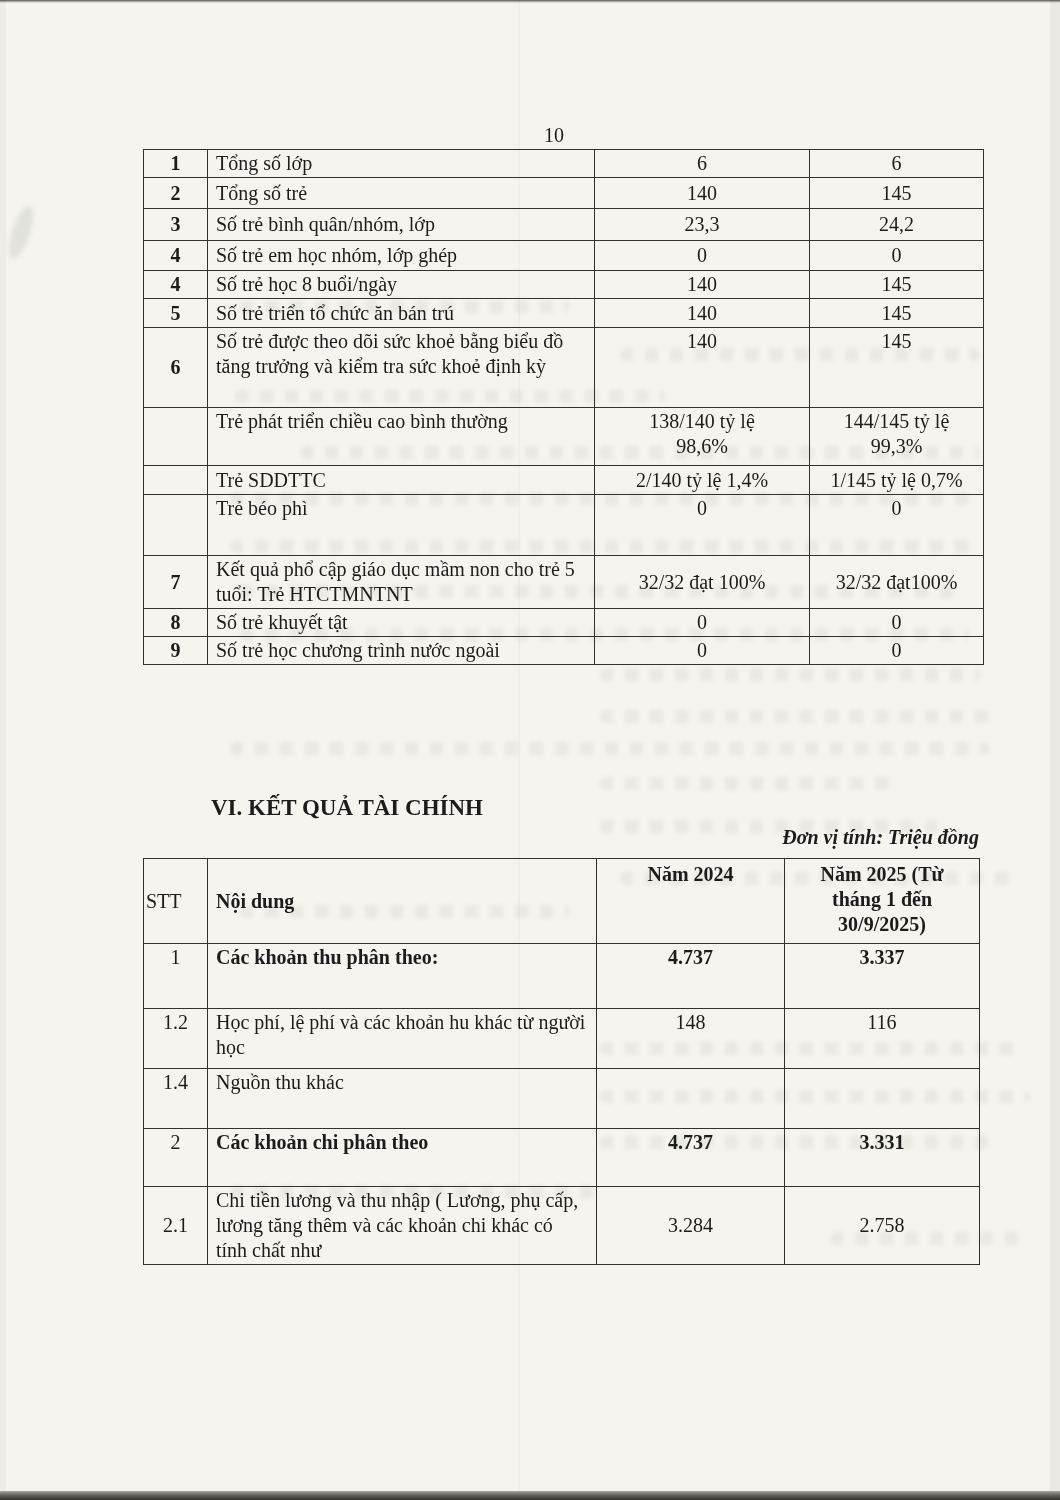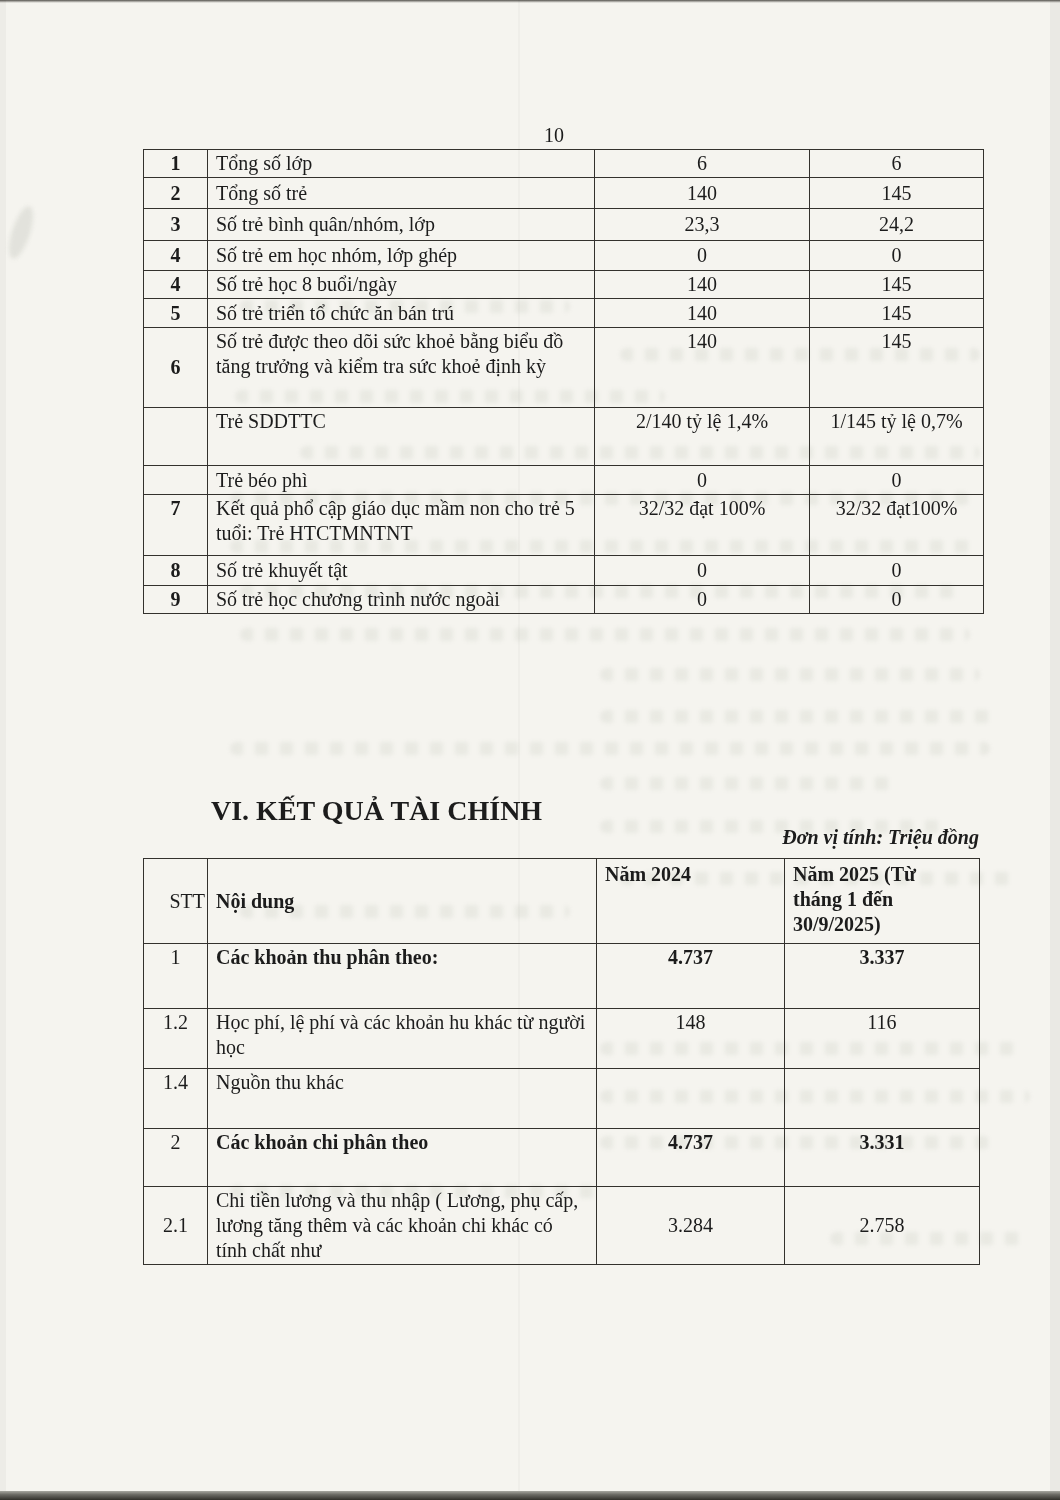--- a/index.html
+++ b/index.html
@@ -56,30 +56,30 @@
   .t1 tbody tr:nth-child(15){height:58px;}
   .t1 tbody tr:nth-child(16){height:36px;}
   .t1 tbody tr:nth-child(7) td,
   .t1 tbody tr:nth-child(8) td,
   .t1 tbody tr:nth-child(10) td,
   .t1 tbody tr:nth-child(14) td,
   .t1 tbody tr:nth-child(15) td{vertical-align:top;}
   .t1 tbody tr:nth-child(7) td.stt{vertical-align:middle;}
 
   
-  .sec-heading{position:absolute;left:211px;top:795px;font-size:28px;font-weight:bold;text-align:center;}
+  .sec-heading{position:absolute;left:211px;top:795px;font-size:23px;font-weight:bold;text-align:center;}
   .unit-note{position:absolute;right:81px;top:826px;font-size:20px;font-weight:bold;font-style:italic;}
 
   
   .t2{left:143px;top:858px;width:836px;}
   .t2 thead tr{height:85px;}
   .t2 thead td{font-weight:bold;}
-  .t2 thead td.year{vertical-align:top;white-space:pre-line;padding-top:3px;}
+  .t2 thead td.year{vertical-align:top;text-align:center;white-space:pre-line;padding-top:3px;}
   .t2 td.stt{text-align:left;padding-left:11px;font-weight:normal;}
-  .t2 thead td.stt{text-align:right;padding-left:2px;}
+  .t2 thead td.stt{text-align:left;padding-left:2px;}
   .t2 tbody tr:nth-child(1){height:65px;}
   .t2 tbody tr:nth-child(2){height:60px;}
   .t2 tbody tr:nth-child(3){height:60px;}
   .t2 tbody tr:nth-child(4){height:58px;}
   .t2 tbody tr:nth-child(5){height:26px;}
   .t2 tbody tr:nth-child(6){height:30px;}
   .t2 tbody tr:nth-child(7){height:76px;}
   .t2 tbody tr:nth-child(1) td,
   .t2 tbody tr:nth-child(2) td,
   .t2 tbody tr:nth-child(3) td,
@@ -167,20 +167,28 @@
           <td class="val">145</td>
         </tr>
         <tr>
           <td class="stt">6</td>
           <td class="label">Số trẻ được theo dõi sức khoẻ bằng biểu đồ tăng trưởng và kiểm tra sức khoẻ định kỳ</td>
           <td class="val">140</td>
           <td class="val">145</td>
         </tr>
         <tr>
           <td class="stt"></td>
+          <td class="label">Trẻ phát triển chiều cao bình thường</td>
+          <td class="val">138/140 tỷ lệ
+98,6%</td>
+          <td class="val">144/145 tỷ lệ
+99,3%</td>
+        </tr>
+        <tr>
+          <td class="stt"></td>
           <td class="label">Trẻ SDDTTC</td>
           <td class="val">2/140 tỷ lệ 1,4%</td>
           <td class="val">1/145 tỷ lệ 0,7%</td>
         </tr>
         <tr>
           <td class="stt"></td>
           <td class="label">Trẻ béo phì</td>
           <td class="val">0</td>
           <td class="val">0</td>
         </tr>

